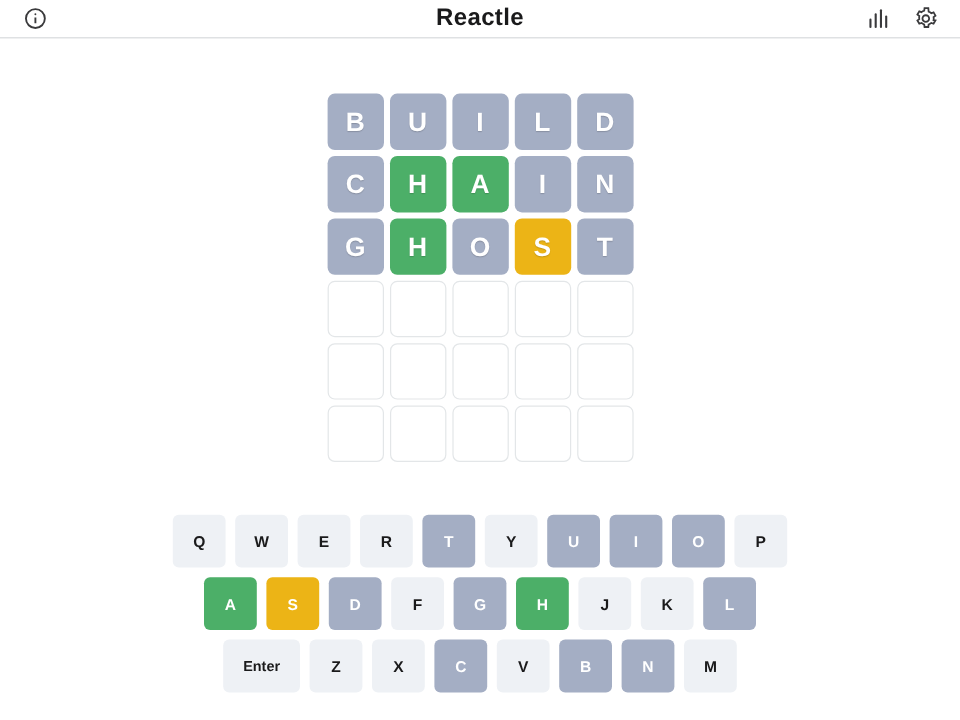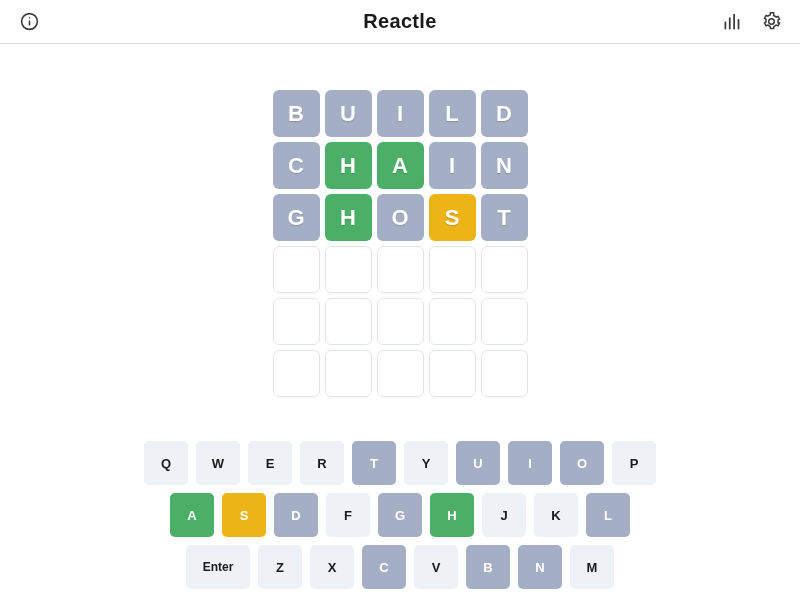--- a/index.html
+++ b/index.html
@@ -10,21 +10,21 @@
     font-family: "Liberation Sans", sans-serif;
     overflow: hidden;
   }
   .app {
     width: 800px; height: 600px;
     display: flex; flex-direction: column;
     position: relative;
   }
   
   .header {
-    height: 44px;
+    height: 32px;
     display: flex;
     align-items: center;
     justify-content: space-between;
     padding: 0 18px;
     border-bottom: 1px solid #d7dadd;
     position: relative;
   }
   .header-title {
     position: absolute;
     left: 0; right: 0;

